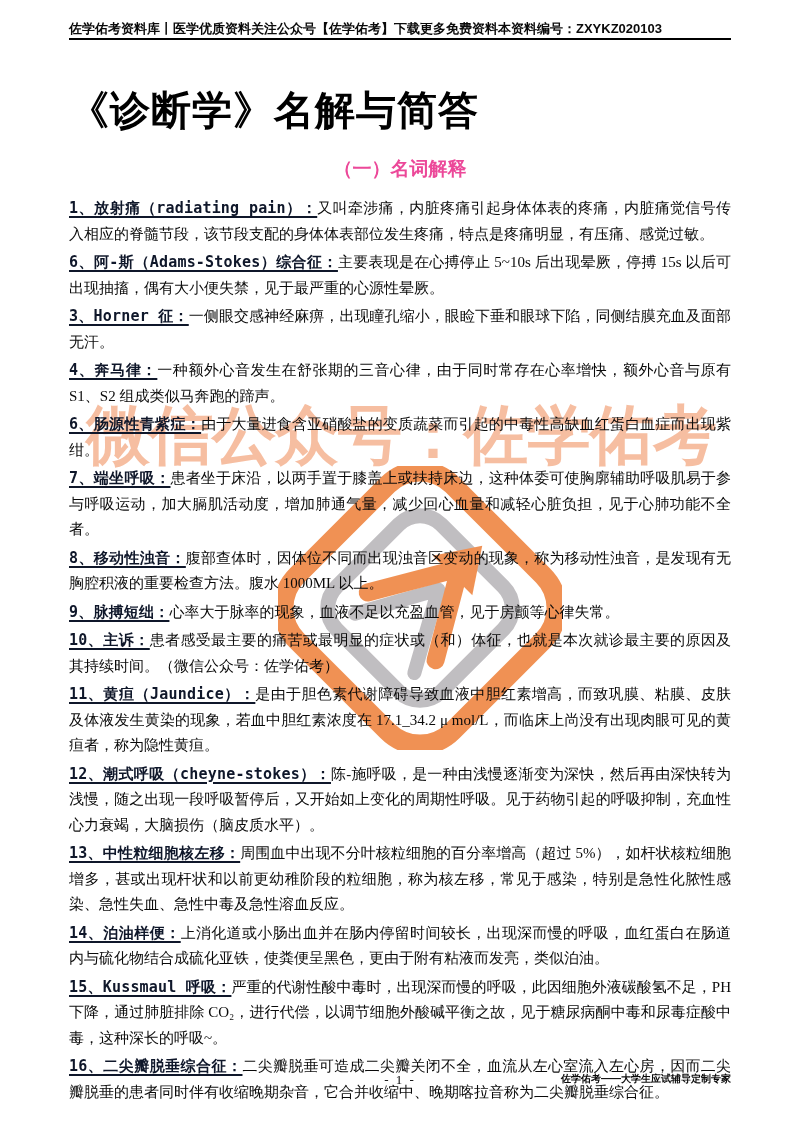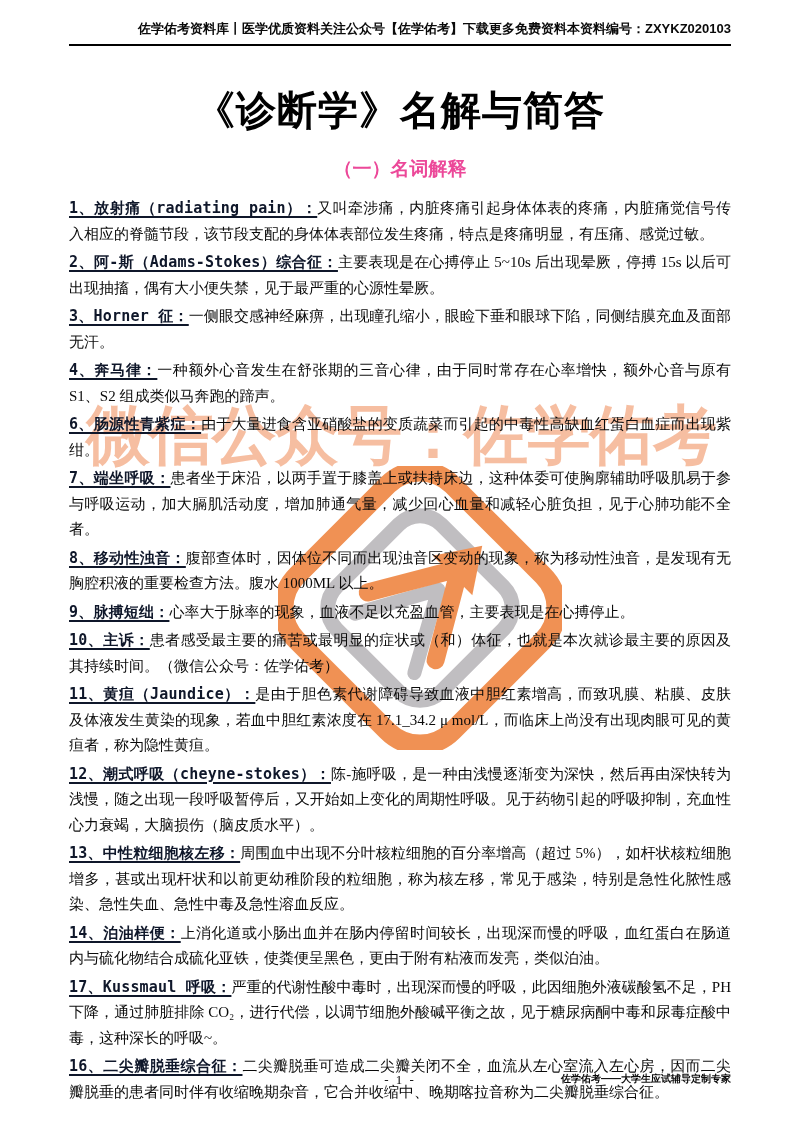--- a/index.html
+++ b/index.html
@@ -10,29 +10,29 @@
     margin:0 auto;
     overflow:hidden;
     font-family:"Liberation Serif", serif;
     color:#0a0a0a;
   }
   
   .header{
     position:absolute;left:69px;top:20px;width:662px;z-index:2;
     font-family:"Liberation Sans", sans-serif;
     font-size:13px;font-weight:bold;
-    display:flex;justify-content:flex-end;align-items:baseline;
-    padding-bottom:6px;
+    display:flex;justify-content:flex-start;align-items:baseline;
+    padding-bottom:0;
     border-bottom:2px solid #000;
   }
   .header span{white-space:nowrap;}
   
   .main{position:absolute;left:69px;top:84px;width:662px;z-index:2;}
   .doc-title{
-    margin:0;text-align:center;
+    margin:0;
     font-family:"Liberation Sans", sans-serif;
     font-size:40px;font-weight:900;letter-spacing:1px;
     line-height:52px;color:#000;
   }
   .section-title{
     margin:20px 0 14px 0;text-align:center;
     font-family:"Liberation Sans", sans-serif;
     font-size:19px;font-weight:bold;color:#ec4899;
   }
   
@@ -103,57 +103,57 @@
 
   <div class="main">
     <h1 class="doc-title">《诊断学》名解与简答</h1>
     <h2 class="section-title">（一）名词解释</h2>
 
     <div class="terms">
       <p class="item">
         <span class="head">1、放射痛（radiating pain）：</span><span class="body">又叫牵涉痛，内脏疼痛引起身体体表的疼痛，内脏痛觉信号传入相应的脊髓节段，该节段支配的身体体表部位发生疼痛，特点是疼痛明显，有压痛、感觉过敏。</span>
       </p>
       <p class="item">
-        <span class="head">2、阿-斯（Adams-Stokes）综合征：</span><span class="body">主要表现是在心搏停止 5~10s 后出现晕厥，停搏 15s 以后可出现抽搐，偶有大小便失禁，见于最严重的心源性晕厥。</span>
+        <span class="head">6、阿-斯（Adams-Stokes）综合征：</span><span class="body">主要表现是在心搏停止 5~10s 后出现晕厥，停搏 15s 以后可出现抽搐，偶有大小便失禁，见于最严重的心源性晕厥。</span>
       </p>
       <p class="item">
         <span class="head">3、Horner 征：</span><span class="body">一侧眼交感神经麻痹，出现瞳孔缩小，眼睑下垂和眼球下陷，同侧结膜充血及面部无汗。</span>
       </p>
       <p class="item">
         <span class="head">4、奔马律：</span><span class="body">一种额外心音发生在舒张期的三音心律，由于同时常存在心率增快，额外心音与原有 S1、S2 组成类似马奔跑的蹄声。</span>
       </p>
       <p class="item">
         <span class="head">6、肠源性青紫症：</span><span class="body">由于大量进食含亚硝酸盐的变质蔬菜而引起的中毒性高缺血红蛋白血症而出现紫绀。</span>
       </p>
       <p class="item">
         <span class="head">7、端坐呼吸：</span><span class="body">患者坐于床沿，以两手置于膝盖上或扶持床边，这种体委可使胸廓辅助呼吸肌易于参与呼吸运动，加大膈肌活动度，增加肺通气量，减少回心血量和减轻心脏负担，见于心肺功能不全者。</span>
       </p>
       <p class="item">
         <span class="head">8、移动性浊音：</span><span class="body">腹部查体时，因体位不同而出现浊音区变动的现象，称为移动性浊音，是发现有无胸腔积液的重要检查方法。腹水 1000ML 以上。</span>
       </p>
       <p class="item">
-        <span class="head">9、脉搏短绌：</span><span class="body">心率大于脉率的现象，血液不足以充盈血管，主要表现是在心搏停止。</span>
+        <span class="head">9、脉搏短绌：</span><span class="body">心率大于脉率的现象，血液不足以充盈血管，见于房颤等心律失常。</span>
       </p>
       <p class="item">
         <span class="head">10、主诉：</span><span class="body">患者感受最主要的痛苦或最明显的症状或（和）体征，也就是本次就诊最主要的原因及其持续时间。（微信公众号：佐学佑考）</span>
       </p>
       <p class="item">
         <span class="head">11、黄疸（Jaundice）：</span><span class="body">是由于胆色素代谢障碍导致血液中胆红素增高，而致巩膜、粘膜、皮肤及体液发生黄染的现象，若血中胆红素浓度在 17.1_34.2 μ mol/L，而临床上尚没有出现肉眼可见的黄疸者，称为隐性黄疸。</span>
       </p>
       <p class="item">
         <span class="head">12、潮式呼吸（cheyne-stokes）：</span><span class="body">陈-施呼吸，是一种由浅慢逐渐变为深快，然后再由深快转为浅慢，随之出现一段呼吸暂停后，又开始如上变化的周期性呼吸。见于药物引起的呼吸抑制，充血性心力衰竭，大脑损伤（脑皮质水平）。</span>
       </p>
       <p class="item">
         <span class="head">13、中性粒细胞核左移：</span><span class="body">周围血中出现不分叶核粒细胞的百分率增高（超过 5%），如杆状核粒细胞增多，甚或出现杆状和以前更幼稚阶段的粒细胞，称为核左移，常见于感染，特别是急性化脓性感染、急性失血、急性中毒及急性溶血反应。</span>
       </p>
       <p class="item">
         <span class="head">14、泊油样便：</span><span class="body">上消化道或小肠出血并在肠内停留时间较长，出现深而慢的呼吸，血红蛋白在肠道内与硫化物结合成硫化亚铁，使粪便呈黑色，更由于附有粘液而发亮，类似泊油。</span>
       </p>
       <p class="item">
-        <span class="head">17、Kussmaul 呼吸：</span><span class="body">严重的代谢性酸中毒时，出现深而慢的呼吸，此因细胞外液碳酸氢不足，PH 下降，通过肺脏排除 CO₂，进行代偿，以调节细胞外酸碱平衡之故，见于糖尿病酮中毒和尿毒症酸中毒，这种深长的呼吸~。</span>
+        <span class="head">15、Kussmaul 呼吸：</span><span class="body">严重的代谢性酸中毒时，出现深而慢的呼吸，此因细胞外液碳酸氢不足，PH 下降，通过肺脏排除 CO₂，进行代偿，以调节细胞外酸碱平衡之故，见于糖尿病酮中毒和尿毒症酸中毒，这种深长的呼吸~。</span>
       </p>
       <p class="item">
         <span class="head">16、二尖瓣脱垂综合征：</span><span class="body">二尖瓣脱垂可造成二尖瓣关闭不全，血流从左心室流入左心房，因而二尖瓣脱垂的患者同时伴有收缩晚期杂音，它合并收缩中、晚期喀拉音称为二尖瓣脱垂综合征。</span>
       </p>
     </div>
   </div>
 
   <div class="footer">
     <span class="pagenum">- 1 -</span>
     <span class="brand">佐学佑考——大学生应试辅导定制专家</span>

